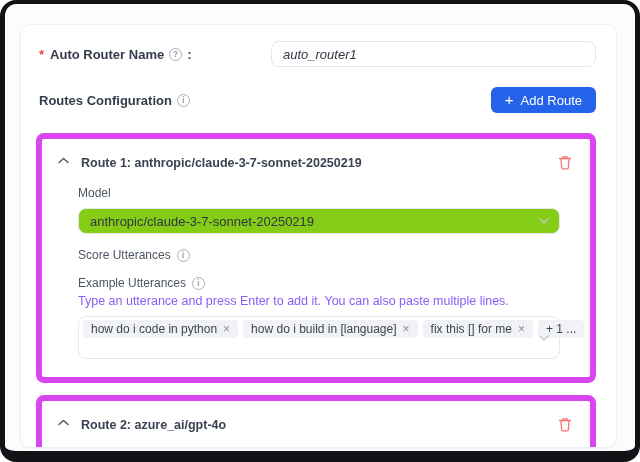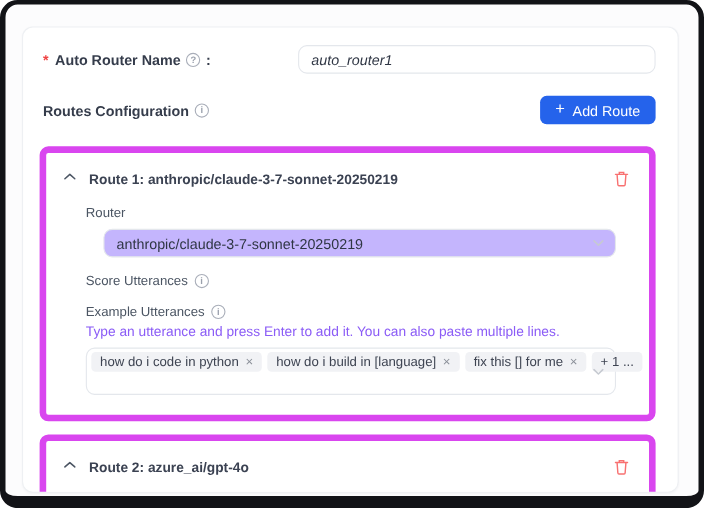--- a/index.html
+++ b/index.html
@@ -62,21 +62,21 @@
   .panel + .panel{ margin-top:12px; }
   .panel-header{ display:flex; align-items:center; gap:12px; padding:14px 16px 6px 16px; }
   .caret{ display:inline-flex; margin-top:-4px; cursor:pointer; }
   .panel-title{ font-size:12.5px; font-weight:700; color:#3b4252; }
   .trash-btn{ margin-left:auto; background:none; border:none; cursor:pointer; display:inline-flex; padding:2px; }
   .panel-body{ padding:8px 30px 18px 36px; }
   .small-label{ font-size:12px; font-weight:500; color:#4b5563; display:flex; align-items:center; gap:6px; margin-bottom:8px; }
   .select-box{
     border:1px solid #e4e7ec; border-radius:8px; height:26px;
     padding:0 28px 0 11px; font-size:13px; color:#2f3644;
-    display:flex; align-items:center; position:relative; background:#c4b5fd; cursor:pointer;margin-left:16px;
+    display:flex; align-items:center; position:relative; background:#84cc16; cursor:pointer;
   }
   .select-box .chev{ position:absolute; right:10px; top:50%; transform:translateY(-50%); display:inline-flex; }
   .fgroup{ margin-top:14px; }
   .help-text{ font-size:12.5px; color:#8b5cf6; margin:2px 0 8px 0; }
   .tags-box{
     border:1px solid #e4e7ec; border-radius:8px; min-height:28px;
     padding:3px 28px 20px 4px; display:flex; align-items:center; gap:5px;
     position:relative; background:#fff; cursor:text;
   }
   .tag{
@@ -129,21 +129,21 @@
                 <path d="M5 3.2V1.8h4v1.4"></path>
                 <path d="M3 3.8l.7 9.2a1 1 0 0 0 1 .9h4.6a1 1 0 0 0 1-.9l.7-9.2"></path>
               </g>
             </svg>
         </button>
       </div>
       <div class="panel-body">
 
         <div>
           <div class="small-label">
-            <span>Router</span>
+            <span>Model</span>
           </div>
           <div class="select-box">
             <span>anthropic/claude-3-7-sonnet-20250219</span>
             <span class="chev">
               <svg width="10" height="6" viewBox="0 0 10 6">
                   <polyline points="1,1 5,5 9,1" fill="none" stroke="#c6cad1" stroke-width="1.4" stroke-linecap="round" stroke-linejoin="round"></polyline>
                 </svg>
             </span>
           </div>
         </div>

